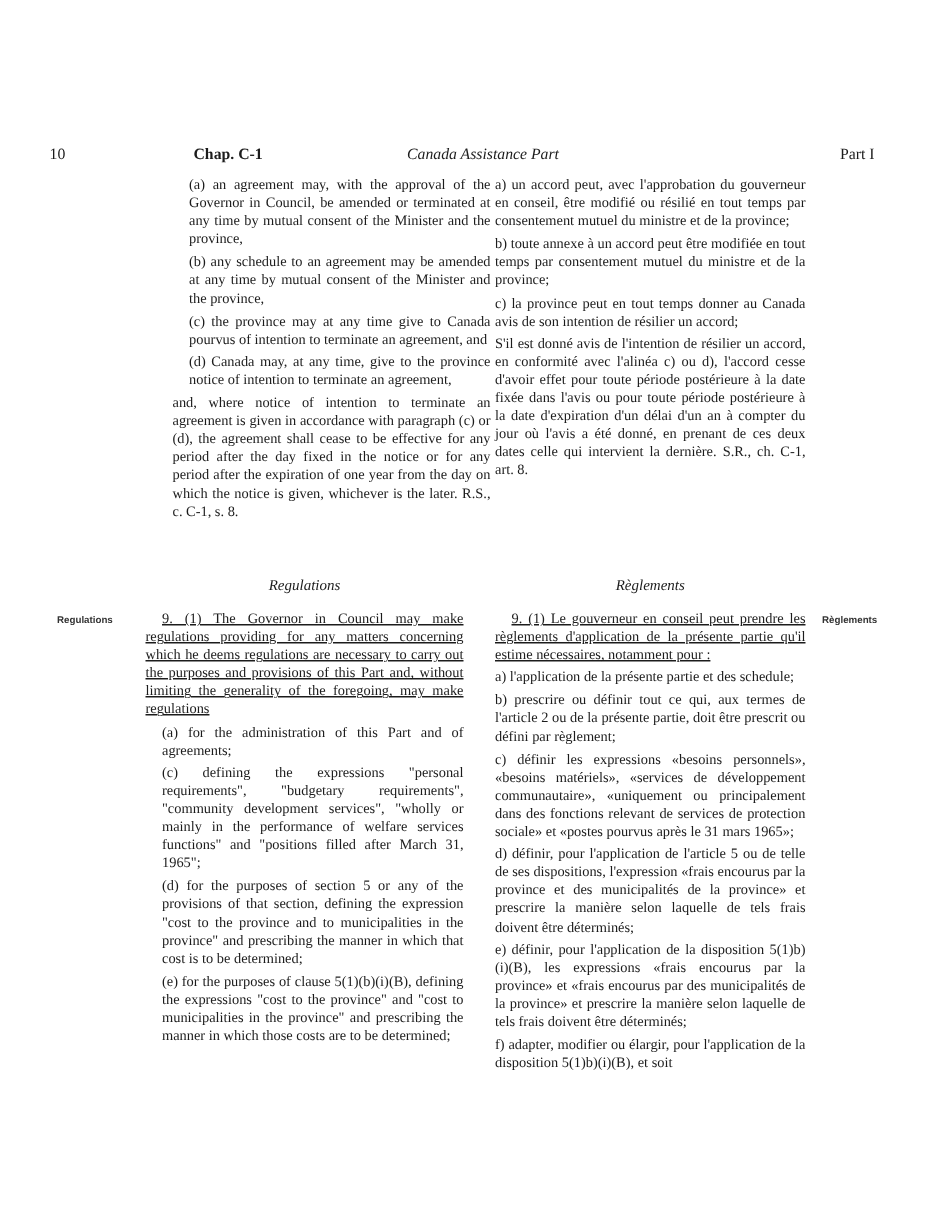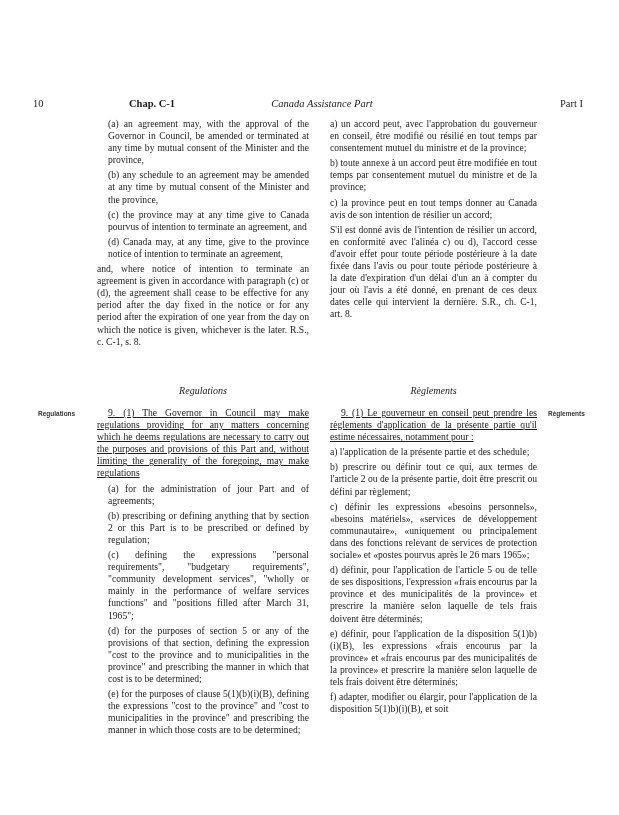--- a/index.html
+++ b/index.html
@@ -28,21 +28,21 @@
 </head>
 <body>
 
 <div class="page">
 
   <div class="hdr hdr-num">10</div>
   <div class="hdr hdr-chap">Chap. C-1</div>
   <div class="hdr hdr-title">Canada Assistance Part</div>
   <div class="hdr hdr-part">Part I</div>
 
-  <div class="col col-left" style="top:118px;">
+  <div class="col col-left" style="top:118px;margin-left:18px;">
     <p class="indent">(a) an agreement may, with the approval of the Governor in Council, be amended or terminated at any time by mutual consent of the Minister and the province,</p>
     <p class="indent">(b) any schedule to an agreement may be amended at any time by mutual consent of the Minister and the province,</p>
     <p class="indent">(c) the province may at any time give to Canada pourvus of intention to terminate an agreement, and</p>
     <p class="indent">(d) Canada may, at any time, give to the province notice of intention to terminate an agreement,</p>
     <p>and, where notice of intention to terminate an agreement is given in accordance with paragraph (c) or (d), the agreement shall cease to be effective for any period after the day fixed in the notice or for any period after the expiration of one year from the day on which the notice is given, whichever is the later. R.S., c. C-1, s. 8.</p>
   </div>
 
   <div class="col col-right" style="top:118px;">
     <p>a) un accord peut, avec l'approbation du gouverneur en conseil, être modifié ou résilié en tout temps par consentement mutuel du ministre et de la province;</p>
     <p>b) toute annexe à un accord peut être modifiée en tout temps par consentement mutuel du ministre et de la province;</p>
@@ -51,30 +51,29 @@
   </div>
 
   <div class="heading" style="left:97px; width:212px; top:385px;">Regulations</div>
   <div class="heading" style="left:330px; width:207px; top:385px;">Règlements</div>
 
   <div class="margin-note" style="left:38px; top:410px;">Regulations</div>
   <div class="margin-note" style="left:548px; top:410px;">Règlements</div>
 
   <div class="col col-left" style="top:407px;">
     <p class="first-indent">9. (1) The Governor in Council may make regulations providing for any matters concerning which he deems regulations are necessary to carry out the purposes and provisions of this Part and, without limiting the generality of the foregoing, may make regulations</p>
-    <p class="indent">(a) for the administration of jour Part and of agreements;</p>
-    <p class="indent">(b) prescribing or defining anything that by section 2 or this Part is to be prescribed or defined by regulation;</p>
+    <p class="indent">(a) for the administration of this Part and of agreements;</p>
     <p class="indent">(c) defining the expressions "personal requirements", "budgetary requirements", "community development services", "wholly or mainly in the performance of welfare services functions" and "positions filled after March 31, 1965";</p>
     <p class="indent">(d) for the purposes of section 5 or any of the provisions of that section, defining the expression "cost to the province and to municipalities in the province" and prescribing the manner in which that cost is to be determined;</p>
     <p class="indent">(e) for the purposes of clause 5(1)(b)(i)(B), defining the expressions "cost to the province" and "cost to municipalities in the province" and prescribing the manner in which those costs are to be determined;</p>
   </div>
 
   <div class="col col-right" style="top:407px;">
     <p class="first-indent">9. (1) Le gouverneur en conseil peut prendre les règlements d'application de la présente partie qu'il estime nécessaires, notamment pour :</p>
     <p>a) l'application de la présente partie et des schedule;</p>
     <p>b) prescrire ou définir tout ce qui, aux termes de l'article 2 ou de la présente partie, doit être prescrit ou défini par règlement;</p>
-    <p>c) définir les expressions «besoins personnels», «besoins matériels», «services de développement communautaire», «uniquement ou principalement dans des fonctions relevant de services de protection sociale» et «postes pourvus après le 26 mars 1965»;</p>
+    <p>c) définir les expressions «besoins personnels», «besoins matériels», «services de développement communautaire», «uniquement ou principalement dans des fonctions relevant de services de protection sociale» et «postes pourvus après le 31 mars 1965»;</p>
     <p>d) définir, pour l'application de l'article 5 ou de telle de ses dispositions, l'expression «frais encourus par la province et des municipalités de la province» et prescrire la manière selon laquelle de tels frais doivent être déterminés;</p>
     <p>e) définir, pour l'application de la disposition 5(1)b)(i)(B), les expressions «frais encourus par la province» et «frais encourus par des municipalités de la province» et prescrire la manière selon laquelle de tels frais doivent être déterminés;</p>
     <p>f) adapter, modifier ou élargir, pour l'application de la disposition 5(1)b)(i)(B), et soit</p>
   </div>
 
 </div>
 
 </body></html>

